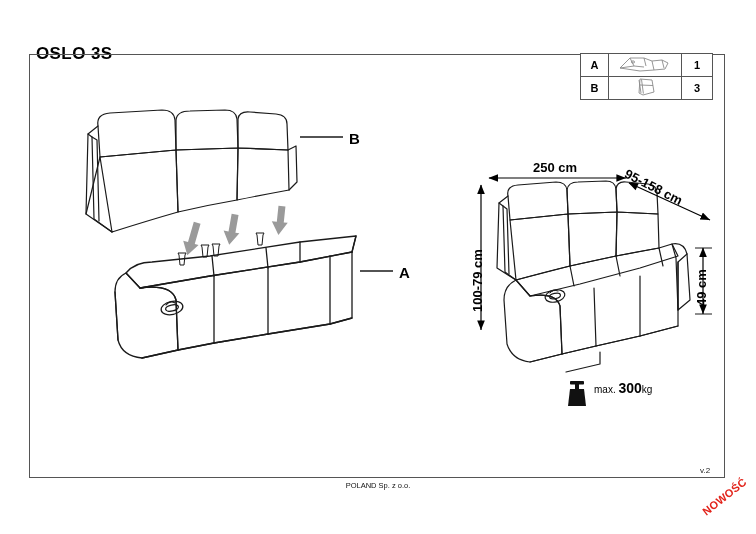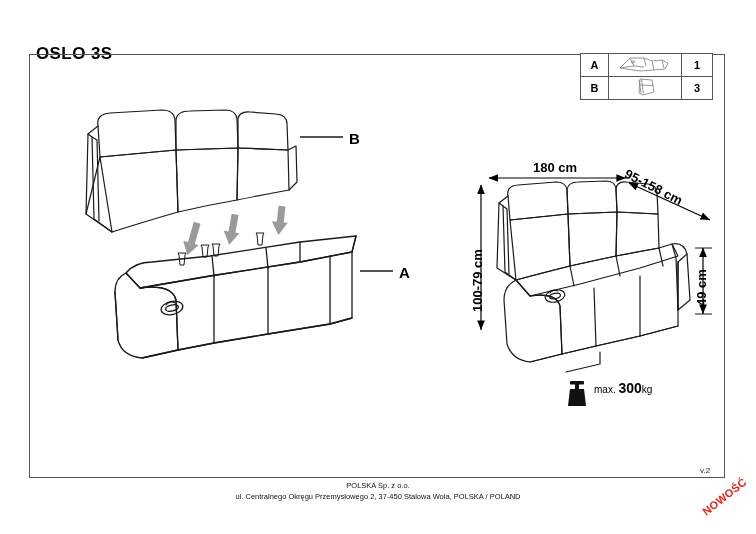--- a/index.html
+++ b/index.html
@@ -342,33 +342,32 @@
   <g fill="#111" stroke="none">
     <rect x="570" y="381" width="14" height="3.6" rx="0.8"></rect>
     <rect x="575" y="384" width="4" height="5"></rect>
     <path d="M570 389 L584 389 L586 406 L568 406 Z"></path>
   </g>
 </svg>
 
 <div class="callout-label callout-b">B</div>
 <div class="callout-label callout-a">A</div>
 
-<div class="dim dim-width">180 cm</div>
+<div class="dim dim-width">250 cm</div>
 <div class="dim dim-depth">95-158 cm</div>
 <div class="dim dim-height">100-79 cm</div>
 <div class="dim dim-seat">49 cm</div>
 
 <div class="maxload">
   <div style="width:22px"></div>
   <div class="maxload-text">
     <span>max.</span>
     <b>300</b><span class="unit">kg</span>
   </div>
 </div>
 
 <div class="version">v.2</div>
 
 <div class="footer">
-  <div>POLSKA Sp. z o.o.</div>
-  <div>ul. Centralnego Okręgu Przemysłowego 2, 37-450 Stalowa Wola, POLSKA / POLAND</div>
+  <div>POLAND Sp. z o.o.</div>
 </div>
 
 <div class="badge-new">NOWOŚĆ</div>
 
 </body></html>

